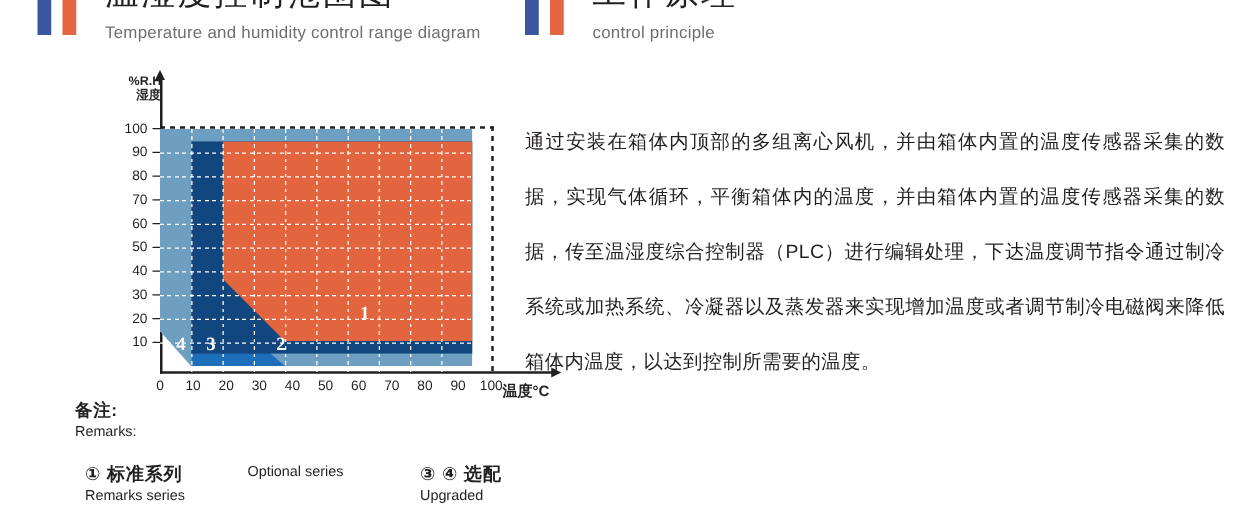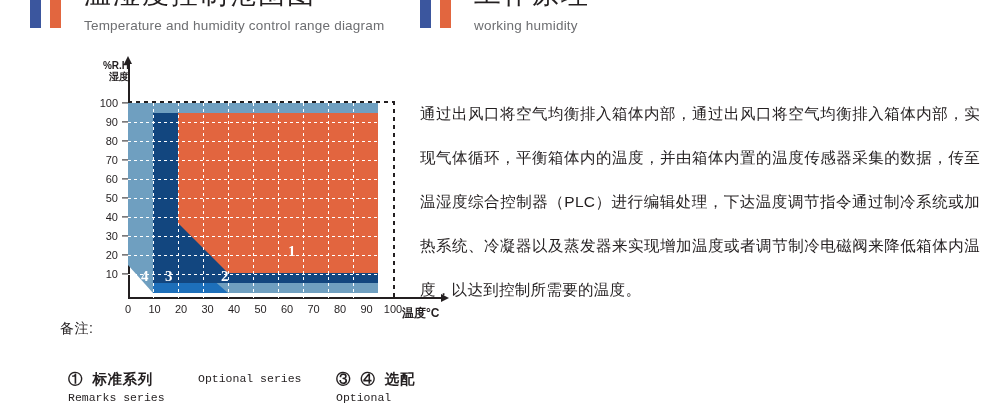--- a/index.html
+++ b/index.html
@@ -85,24 +85,24 @@
     background:repeating-linear-gradient(to bottom,#231f20 0 4px,transparent 4px 8px);
   }
 
   .znum{
     position:absolute;color:#ffffff;font-size:15px;font-weight:700;
     font-family:"Liberation Serif","DejaVu Serif",serif;line-height:1;
   }
 
   
   #remarks{position:absolute;left:60px;top:320px;width:400px;}
-  .rk-cn{font-size:14px;font-weight:400;color:#231f20;letter-spacing:.5px;}
+  .rk-cn{font-size:14px;font-weight:700;color:#231f20;letter-spacing:.5px;}
   .rk-en{font-size:11.5px;color:#231f20;margin-top:2px;}
   .legend{position:absolute;left:8px;top:50px;width:392px;}
-  .leg-item{position:absolute;font-family:Liberation Mono, monospace;}
+  .leg-item{position:absolute;}
   .leg-cn{font-size:14.5px;font-weight:700;color:#231f20;white-space:nowrap;letter-spacing:.6px;}
   .leg-en{font-size:11.5px;color:#231f20;margin-top:2px;white-space:nowrap;}
   #leg-1{left:0;}
   #leg-2{left:130px;}
   #leg-3{left:268px;}
 
   
   #para{
     position:absolute;left:420px;top:92px;width:560px;
     font-size:15.5px;line-height:44px;color:#231f20;text-align:justify;
@@ -122,21 +122,21 @@
     <div class="cn">温湿度控制范围图</div>
     <div class="en">Temperature and humidity control range diagram</div>
   </div>
 
   <div class="sec-head" id="head-right">
     <div class="bars">
       <div class="bar blue"></div>
       <div class="bar orange"></div>
     </div>
     <div class="cn">工作原理</div>
-    <div class="en">working humidity</div>
+    <div class="en">control principle</div>
   </div>
 
   <div id="chart">
 
     <div class="y-title">
       <span>%R.H</span><br>
       <span>湿度</span>
     </div>
 
     <div class="axis-line" id="y-axis"></div>
@@ -219,39 +219,40 @@
     <div class="xtick" style="left:253.5px">70</div>
     <div class="xtick" style="left:280px">80</div>
     <div class="xtick" style="left:306.5px">90</div>
     <div class="xtick" style="left:333px">100</div>
 
     <div class="x-title">温度°C</div>
   </div>
 
   <div id="remarks">
     <div class="rk-cn">备注:</div>
+    <div class="rk-en">Remarks:</div>
 
     <div class="legend">
       <div class="leg-item" id="leg-1">
         <div class="leg-cn">
           <span>①</span>
           <span>标准系列</span>
         </div>
         <div class="leg-en">Remarks series</div>
       </div>
 
       <div class="leg-item" id="leg-2">
         <div class="leg-en">Optional series</div>
       </div>
 
       <div class="leg-item" id="leg-3">
         <div class="leg-cn">
           <span>③ ④</span>
           <span>选配</span>
         </div>
-        <div class="leg-en">Optional</div>
+        <div class="leg-en">Upgraded</div>
       </div>
     </div>
   </div>
 
-  <div id="para">通过出风口将空气均衡排入箱体内部，通过出风口将空气均衡排入箱体内部，实现气体循环，平衡箱体内的温度，并由箱体内置的温度传感器采集的数据，传至温湿度综合控制器（PLC）进行编辑处理，下达温度调节指令通过制冷系统或加热系统、冷凝器以及蒸发器来实现增加温度或者调节制冷电磁阀来降低箱体内温度，以达到控制所需要的温度。</div>
+  <div id="para">通过安装在箱体内顶部的多组离心风机，并由箱体内置的温度传感器采集的数据，实现气体循环，平衡箱体内的温度，并由箱体内置的温度传感器采集的数据，传至温湿度综合控制器（PLC）进行编辑处理，下达温度调节指令通过制冷系统或加热系统、冷凝器以及蒸发器来实现增加温度或者调节制冷电磁阀来降低箱体内温度，以达到控制所需要的温度。</div>
 
 </div>
 
 </body></html>

